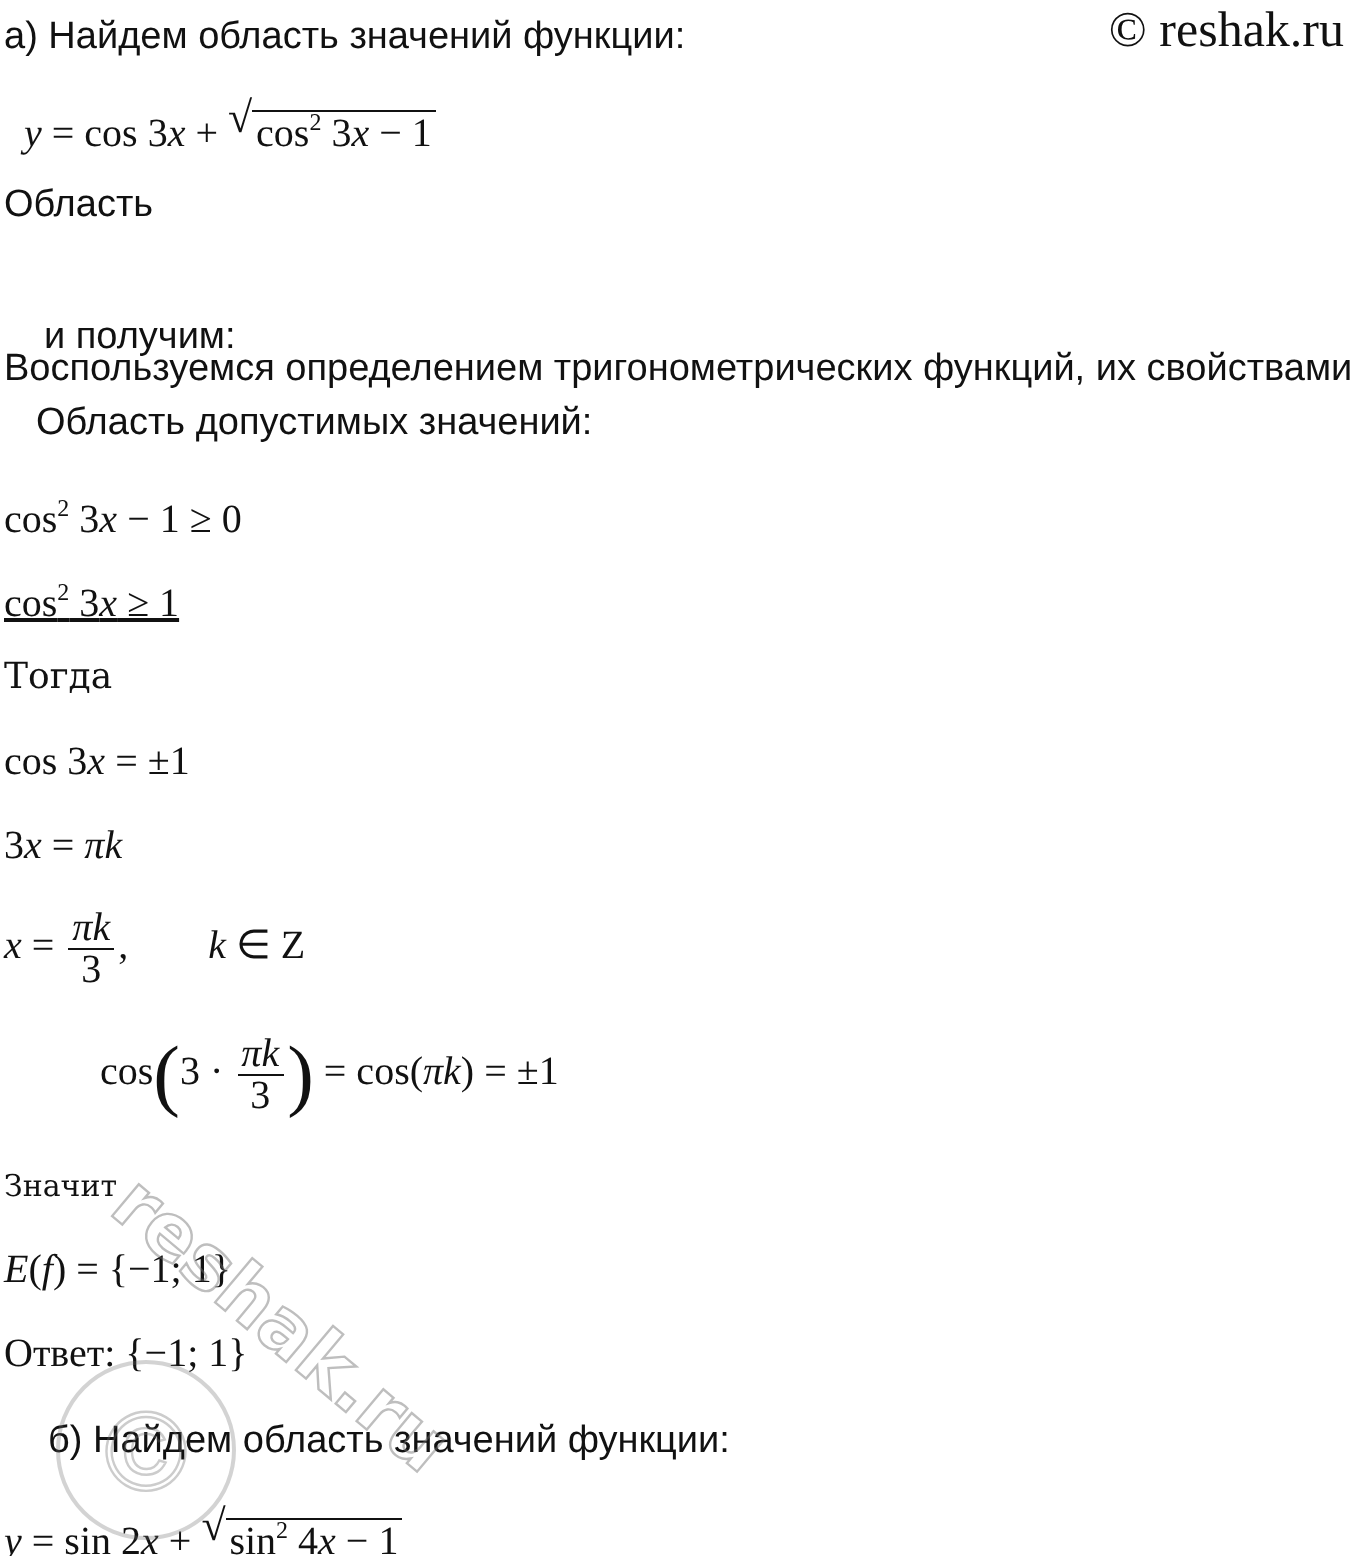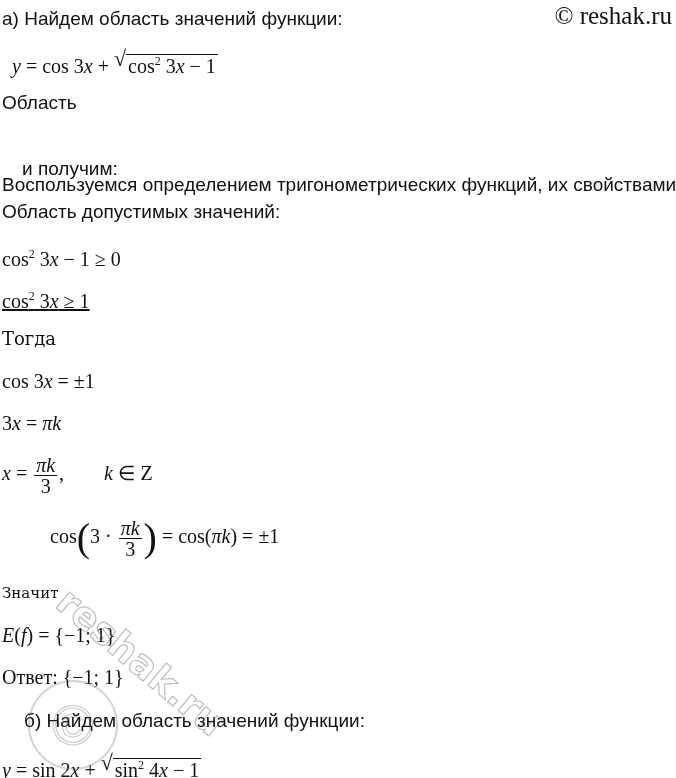--- a/index.html
+++ b/index.html
@@ -42,21 +42,21 @@
 <div class="line" style="top:8px;">а) Найдем область значений функции:</div>
 <div class="copyright">© reshak.ru</div>
 
 <div class="line math" style="top:50px;margin-left:10px;">
   <span class="it">y</span><span> = cos 3</span><span class="it">x</span><span> + </span><span class="sqrt"><span class="sqrt-body"><span>cos</span><span class="sup">2</span><span> 3</span><span class="it">x</span><span> − 1</span></span></span>
 </div>
 
 <div class="line" style="top:92px;">Область</div>
 <div class="line" style="top:134px;margin-top:40px;">Воспользуемся определением тригонометрических функций, их свойствами</div>
 <div class="line" style="top:158px;margin-left:20px;">и получим:</div>
-<div class="line" style="top:201px;">Область допустимых значений:</div>
+<div class="line" style="top:201px;margin-left:16px;">Область допустимых значений:</div>
 
 <div class="line math" style="top:243px;">
   <span>cos</span><span class="sup">2</span><span> 3</span><span class="it">x</span><span> − 1 ≥ 0</span>
 </div>
 
 <div class="line math" style="top:285px;text-decoration:underline;">
   <span>cos</span><span class="sup">2</span><span> 3</span><span class="it">x</span><span> ≥ 1</span>
 </div>
 
 <div class="line serif" style="top:328px; font-size:18px;">Тогда</div>

